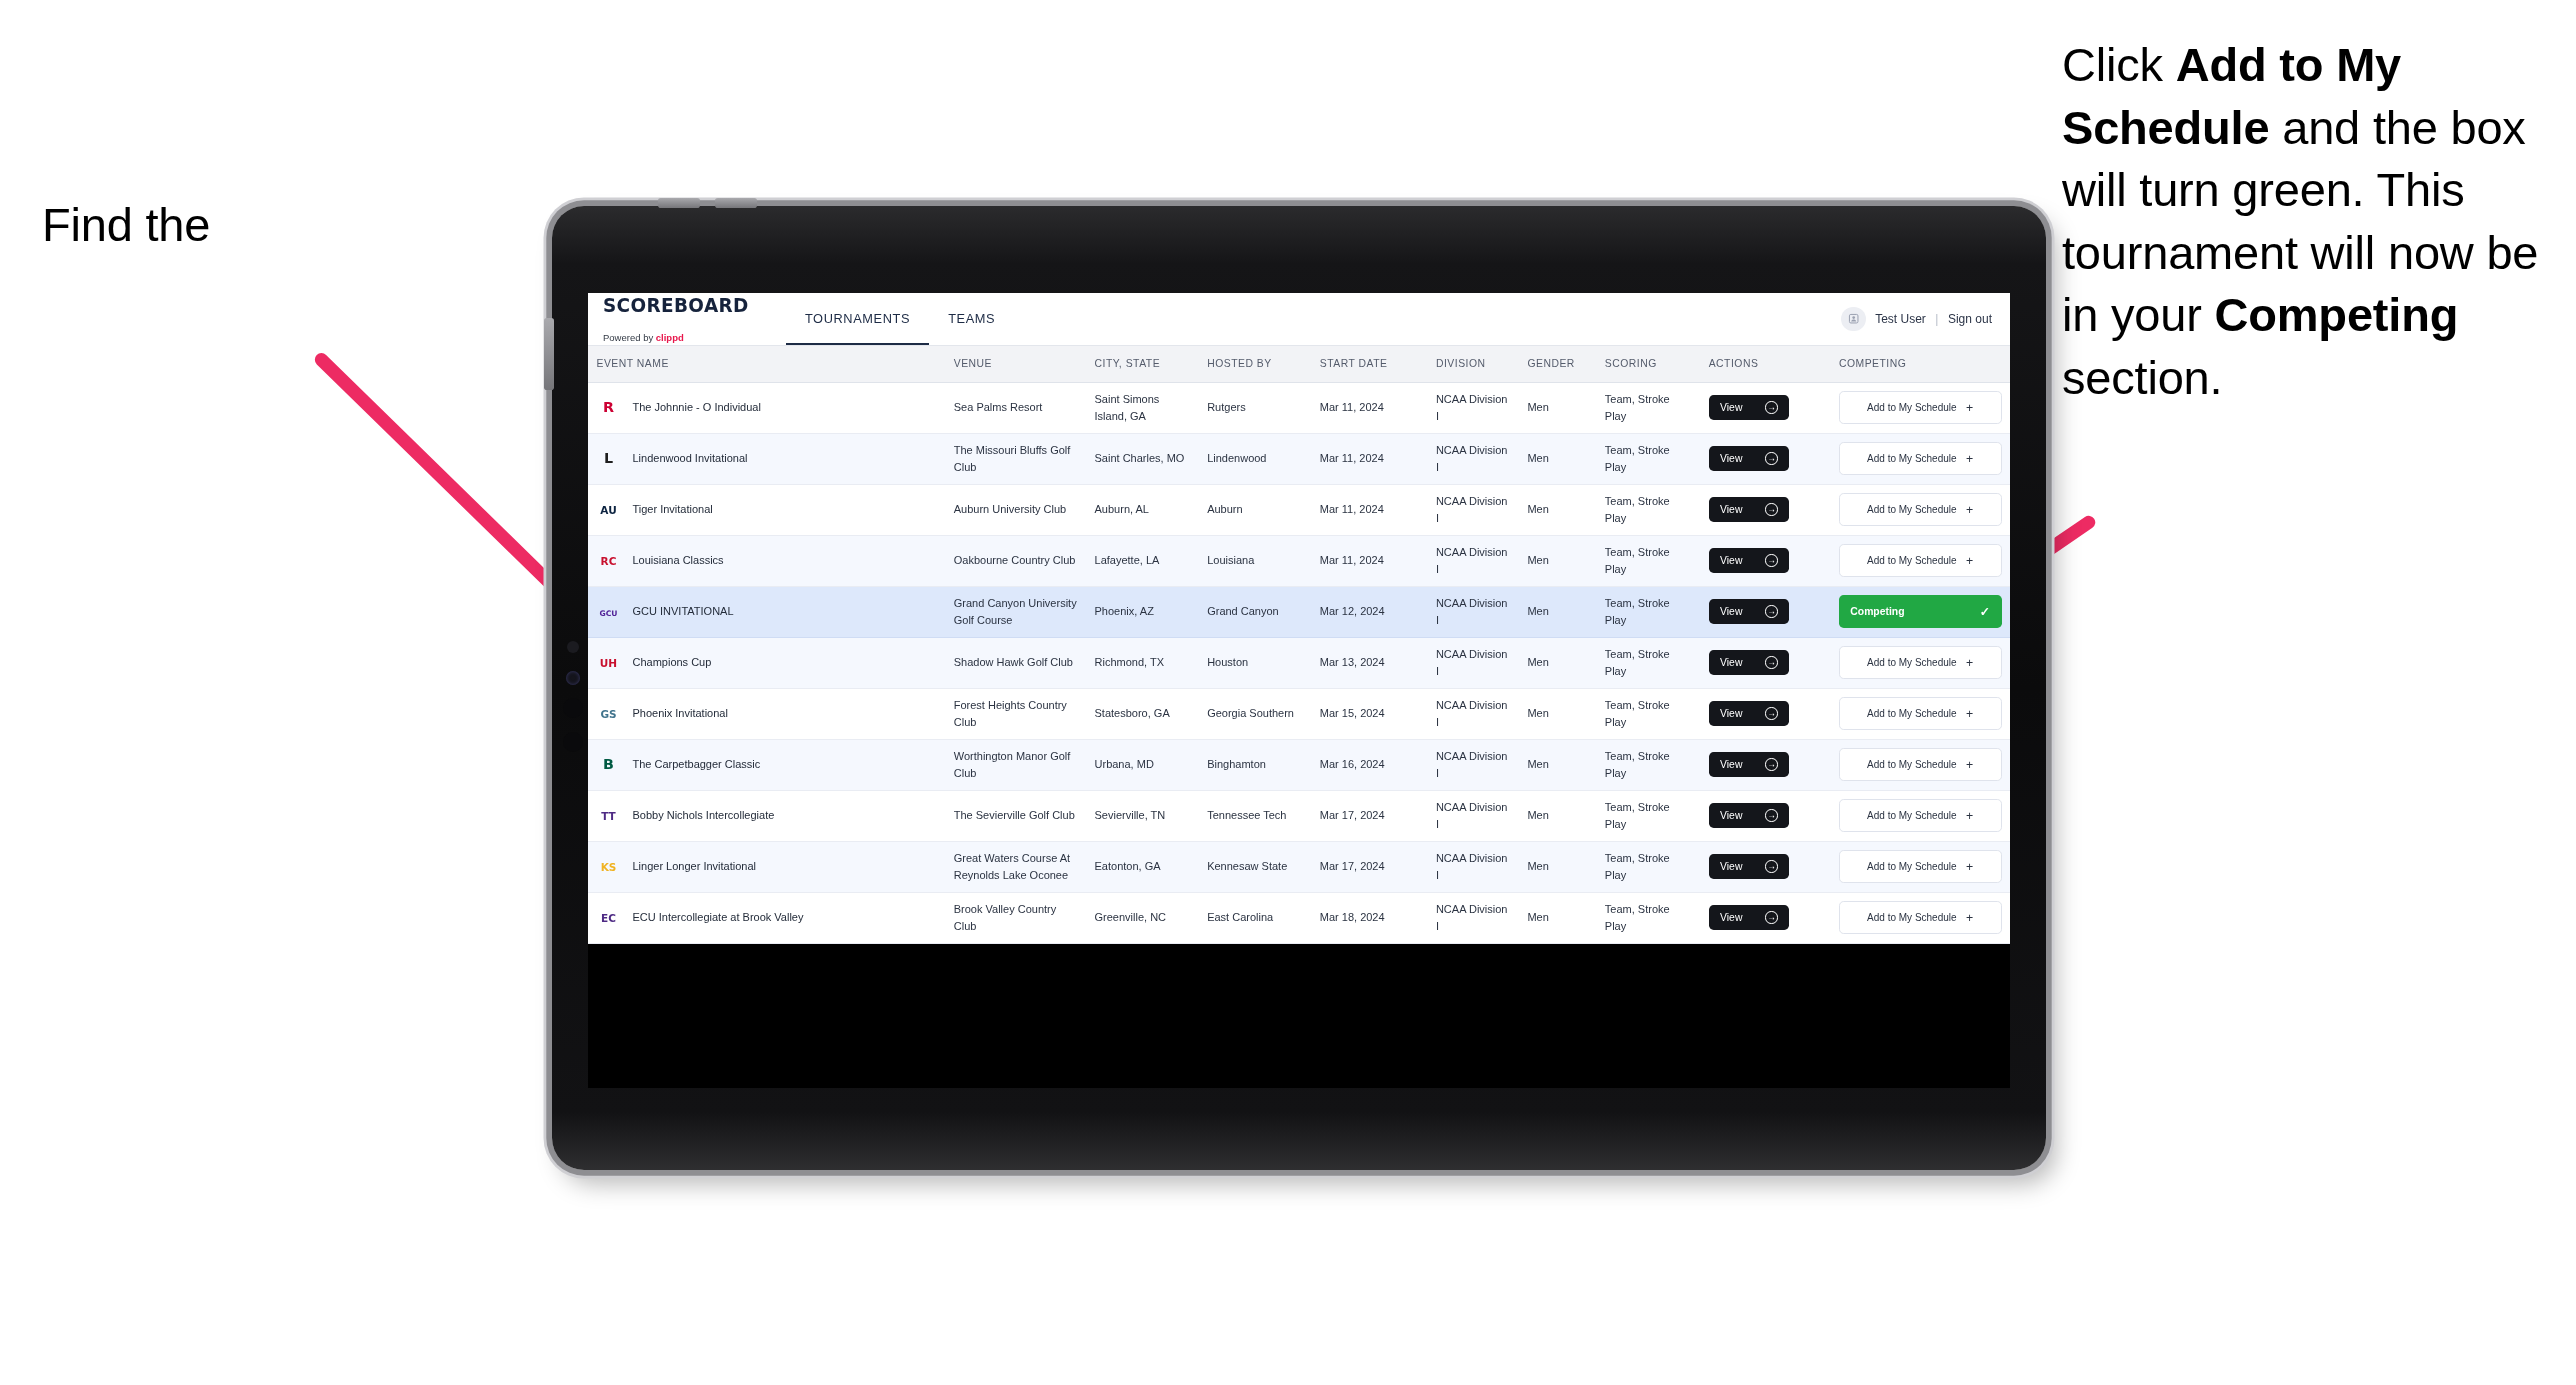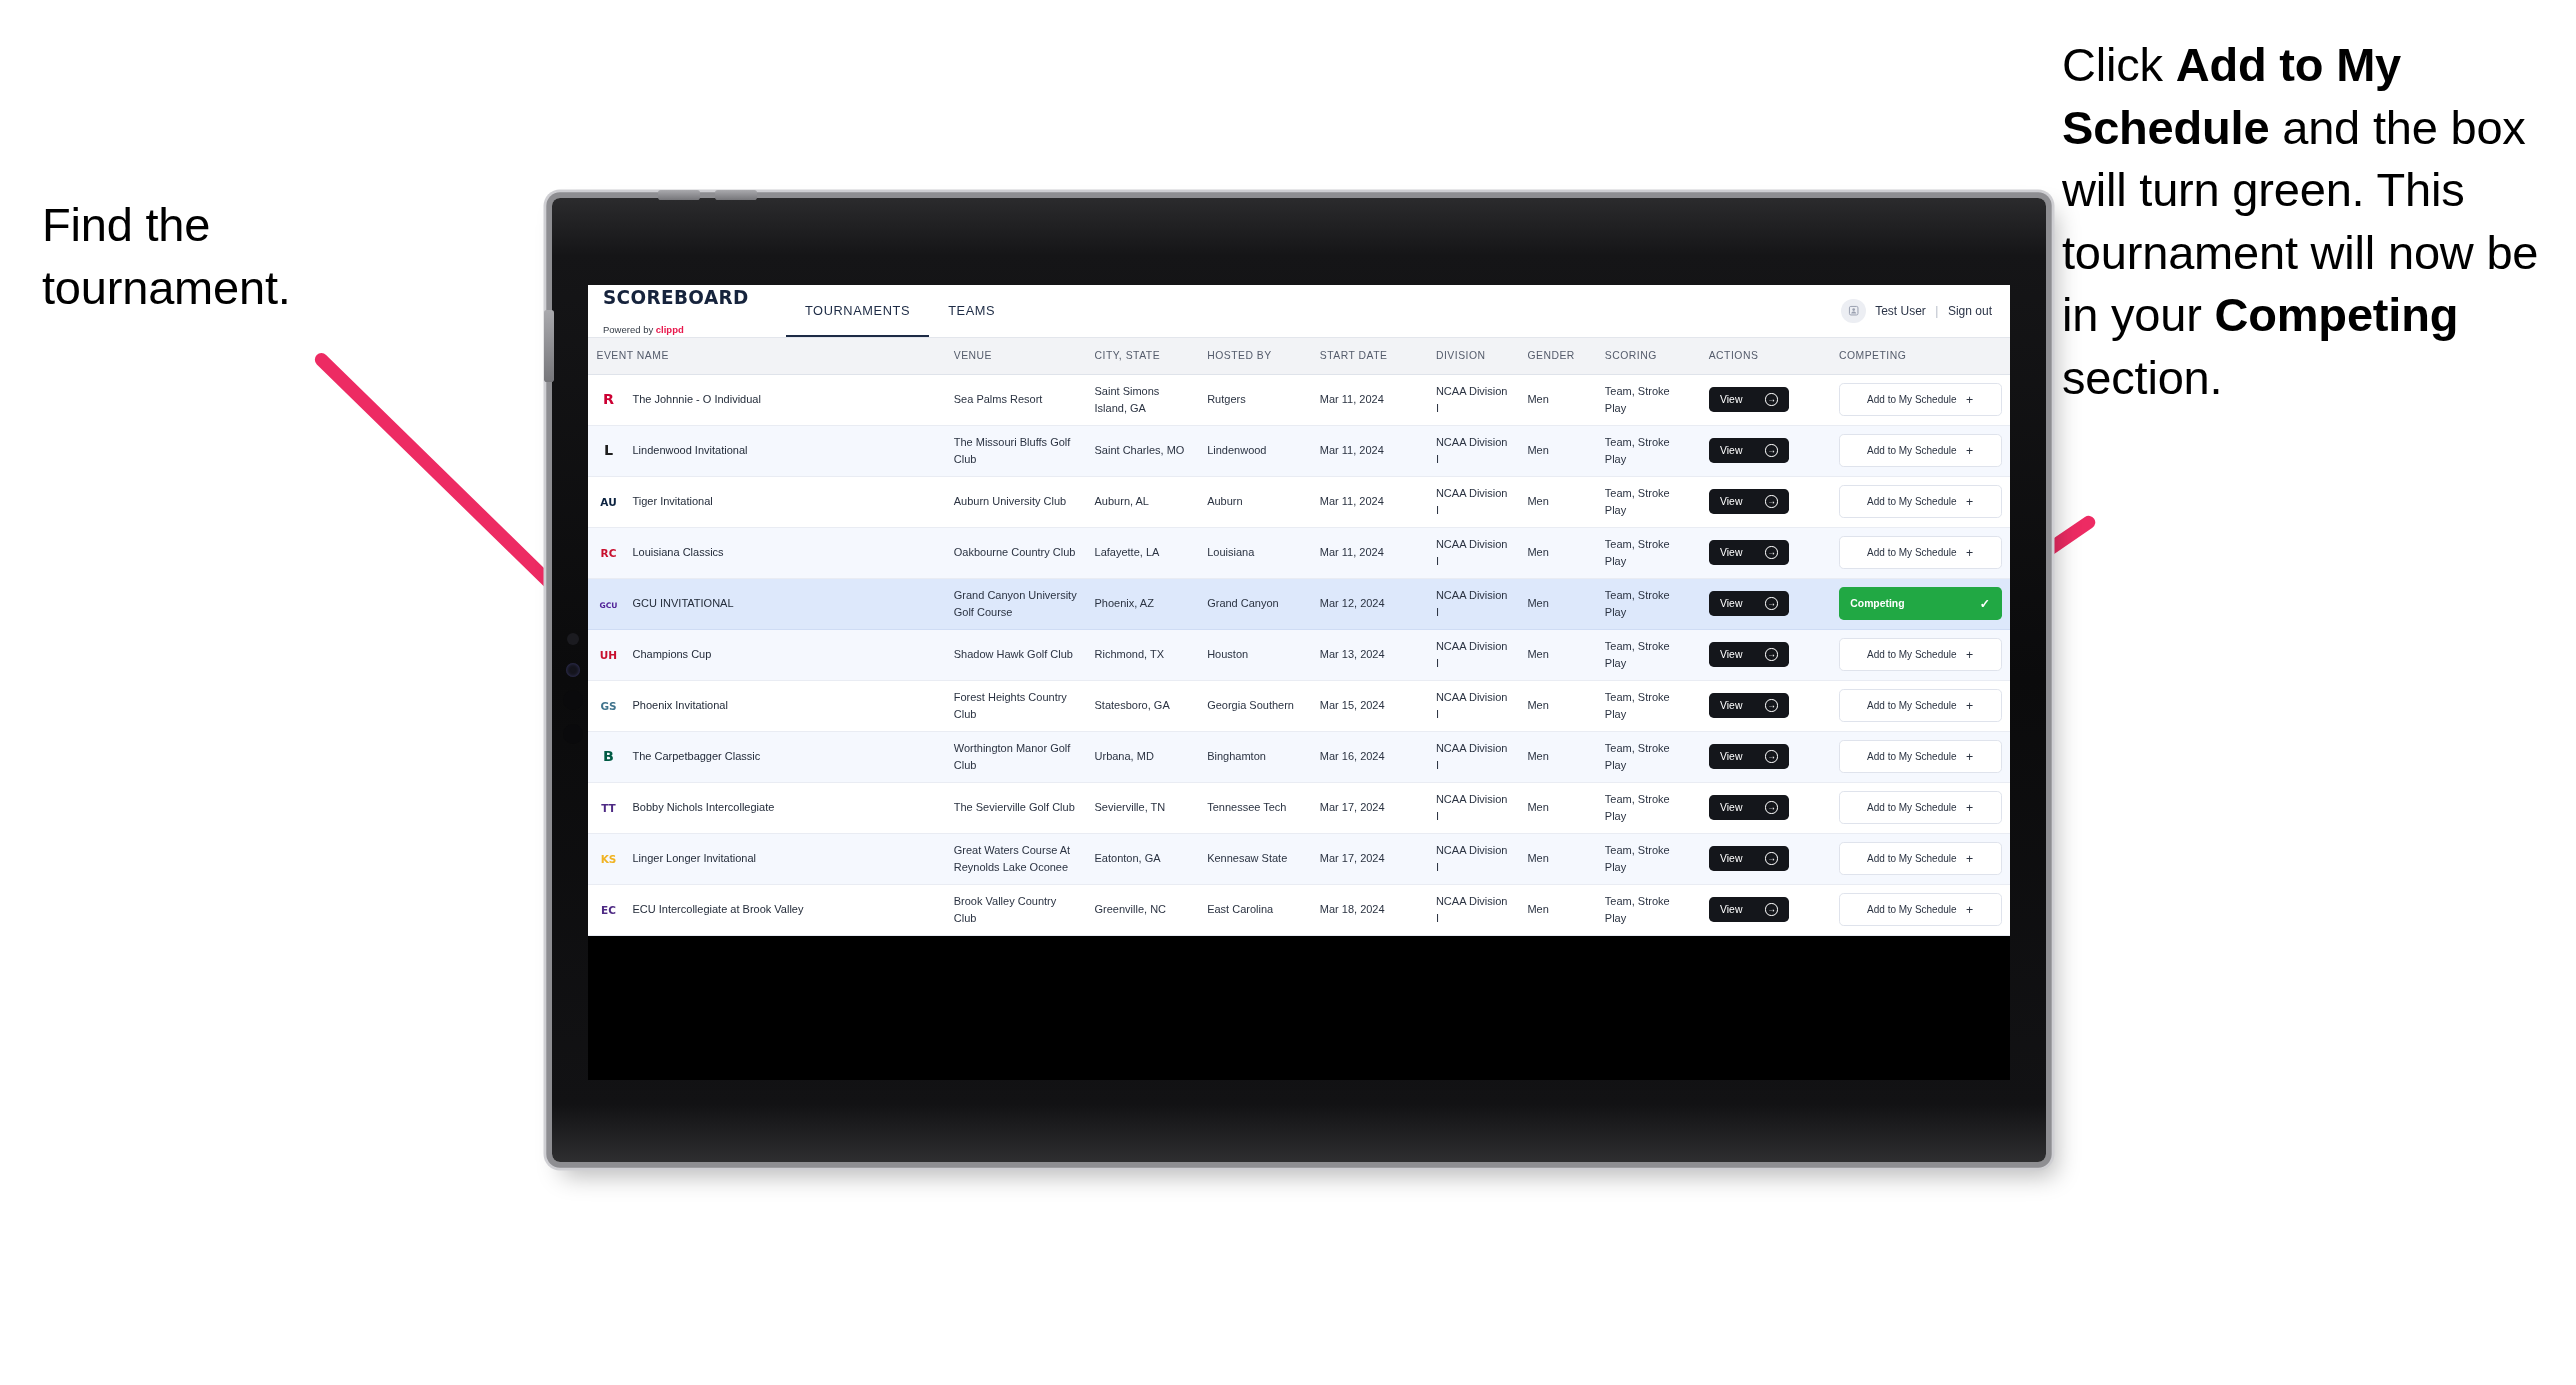--- a/index.html
+++ b/index.html
@@ -23,24 +23,24 @@
   #annot-left { left: 42px; top: 194px; width: 397px; }
   #annot-right { left: 2062px; top: 34px; width: 516px; }
   .annot b { font-weight: 700; }
 
   
   .arrow-svg { position: absolute; overflow: visible; }
 
   
   #tablet {
     position: absolute;
-    left: 552px; top: 198px;
+    left: 552px; top: 206px;
     width: 1494px; height: 964px;
     background: linear-gradient(180deg,#2b2b2d 0%,#151517 6%,#0b0b0c 50%,#121214 94%,#2e2e30 100%);
-    border-radius: 8px;
+    border-radius: 32px;
     box-shadow: 0 0 0 5.7px #8e8e92, 0 0 0 8.5px #cfcfd3, 9.5px 13.2px 24.6px rgba(0,0,0,.28);
   }
   #tablet-screen {
     position: absolute;
     left: 36px; top: 87px;
     width: 1422px; height: 795px;
     background: #ffffff;
     overflow: hidden;
   }
   .hw-btn {
@@ -151,21 +151,20 @@
   }
   .btn-competing .check { font-size: 12.3px; font-weight:700; }
 </style>
 </head>
 <body>
 
 <div id="stage">
 
   <div class="annot" id="annot-left">
     <div>Find the</div>
-    <div>tournament.</div>
   </div>
 
   <div class="annot" id="annot-right">
     <span>Click </span><b>Add to My Schedule</b><span> and the box will turn green. This tournament will now be in your </span><b>Competing</b><span> section.</span>
   </div>
 
   <svg class="arrow-svg" id="arrow-left" style="left:312px; top:350px;" width="312" height="303" viewBox="0 0 330 320">
     <line x1="10" y1="10" x2="278" y2="272" stroke="#ed2b63" stroke-width="14" stroke-linecap="round"></line>
     <polygon points="300,296 250,258 258,308" fill="#ed2b63"></polygon>
   </svg>

